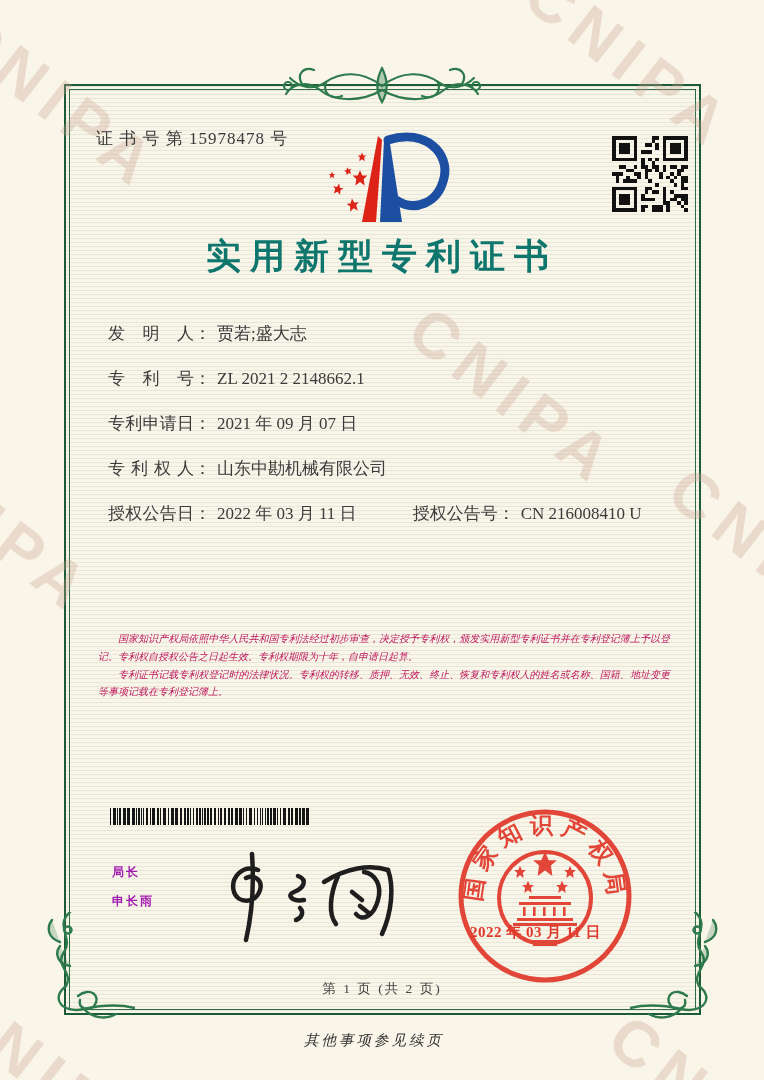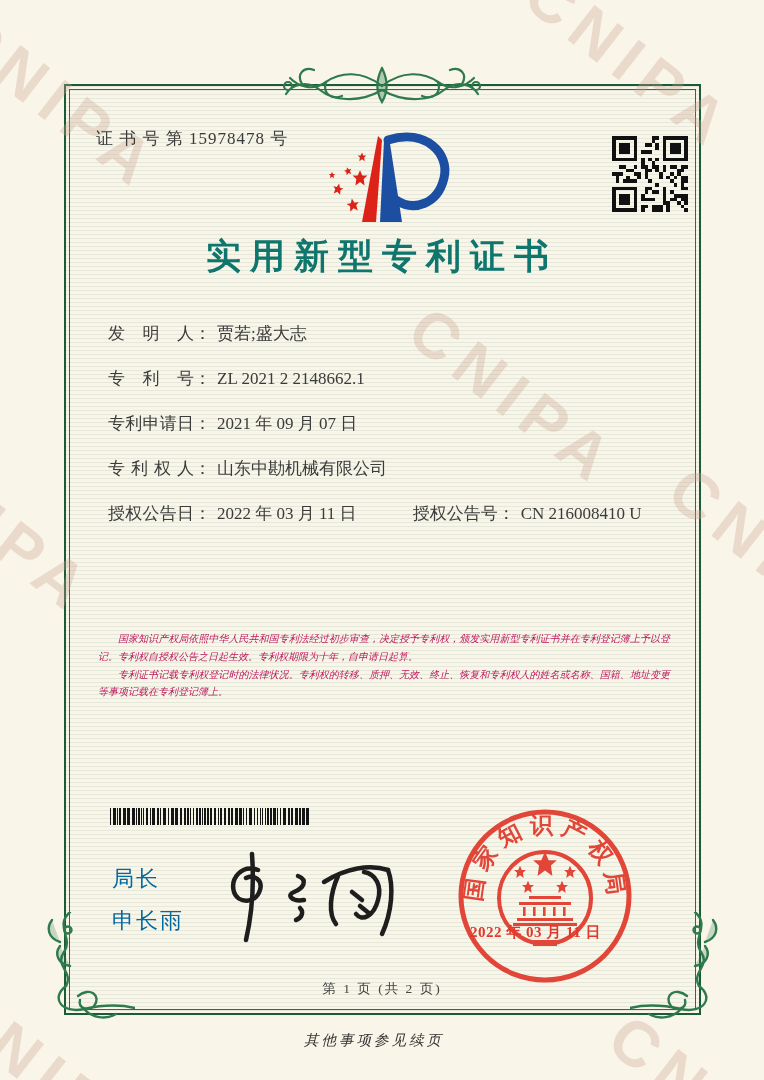--- a/index.html
+++ b/index.html
@@ -55,21 +55,21 @@
   
   .body-text{
     position:absolute;left:98px;top:630px;width:572px;z-index:3;
     font-size:10px;font-style:italic;line-height:1.78;color:#be185d;
   }
   .body-text p{margin:0;text-indent:2em;text-align:justify;}
   
   .barcode{position:absolute;left:110px;top:808px;width:204px;height:17px;z-index:3;}
   .signer{position:absolute;left:112px;top:864px;z-index:3;
     font-family:"Liberation Sans","DejaVu Sans",sans-serif;
-    font-weight:normal;font-size:22px;color:#0369a1;letter-spacing:2px;}
+    font-weight:bold;font-size:12px;color:#a21caf;letter-spacing:2px;}
   .signer div{margin-bottom:12px;}
   .signature{position:absolute;left:212px;top:842px;width:195px;height:105px;z-index:4;}
   .seal{position:absolute;left:455px;top:806px;width:180px;height:180px;z-index:3;opacity:0.93;}
   .seal-date{
     position:absolute;left:470px;top:923px;z-index:5;white-space:pre;
     font-size:15px;font-weight:bold;color:#e0392b;letter-spacing:0.5px;
   }
   .page-info{position:absolute;left:0;right:0;top:980px;z-index:3;text-align:center;font-size:13.5px;color:#444;letter-spacing:2px;}
   .continuation{position:absolute;left:0;right:16px;top:1031px;z-index:3;text-align:center;font-size:14.5px;font-style:italic;color:#333;letter-spacing:3px;}
 </style>

